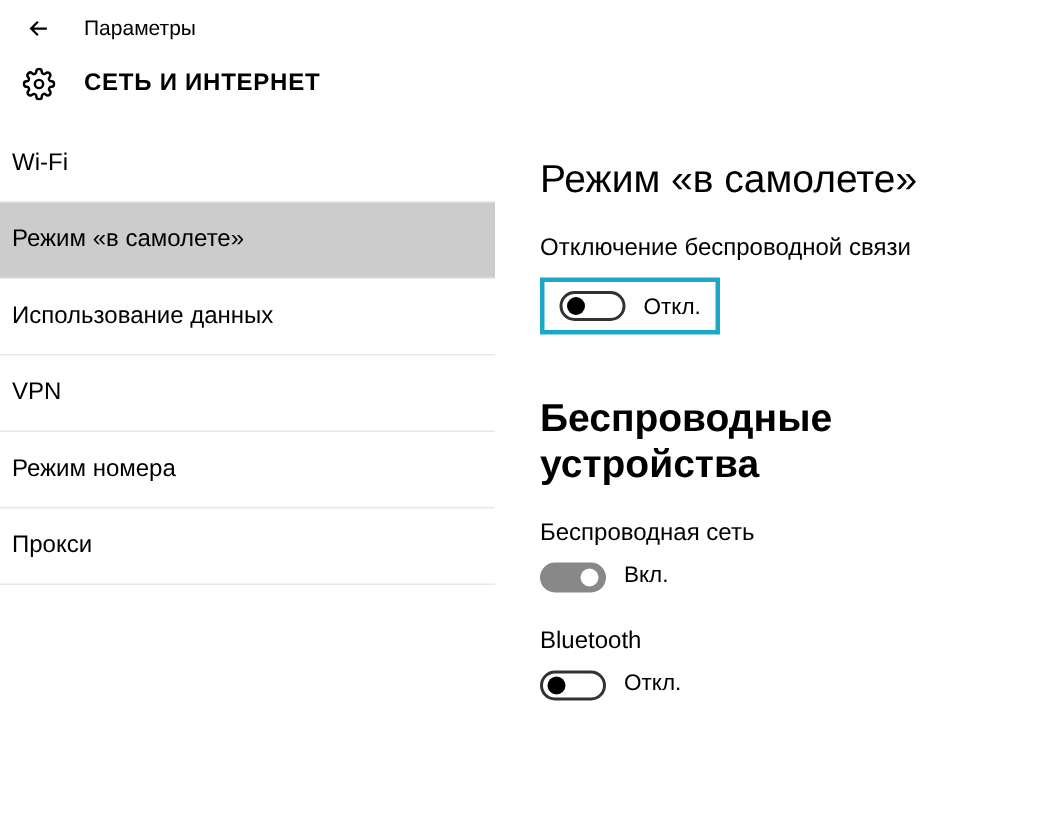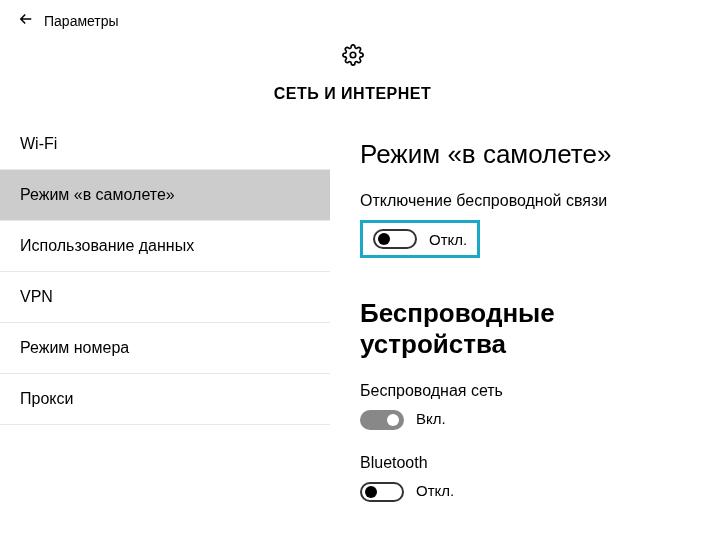--- a/index.html
+++ b/index.html
@@ -10,41 +10,39 @@
     }
     body {
       width: 705px;
       height: 558px;
       background: #ffffff;
       color: #000000;
       overflow: hidden;
     }
     .header-top {
       display: flex;
-      align-items: center;
       padding: 10px 14px 6px 14px;
-      gap: 6px;
+      gap: 18px;
     }
     .back-arrow {
       font-size: 20px;
       line-height: 1;
       cursor: pointer;
       width: 24px;
       text-align: center;
     }
     .header-label {
       font-size: 14px;
       color: #000;
     }
     .header-title-row {
       display: flex;
       align-items: center;
       padding: 6px 14px 16px 14px;
       gap: 18px;
-      flex-direction: column;
     }
     .gear-icon {
       width: 24px;
       height: 24px;
       display: flex;
       align-items: center;
       justify-content: center;
     }
     .section-title {
       font-size: 16px;
@@ -53,21 +51,21 @@
     }
     .content {
       display: flex;
       height: calc(100% - 90px);
     }
     .sidebar {
       width: 330px;
       border-right: none;
     }
     .sidebar-item {
-      padding: 16px 20px;
+      padding: 16px 8px;
       font-size: 16px;
       cursor: pointer;
       border-bottom: 1px solid #e8e8e8;
     }
     .sidebar-item.selected {
       background: #cccccc;
     }
     .main {
       flex: 1;
       padding: 20px 30px;

